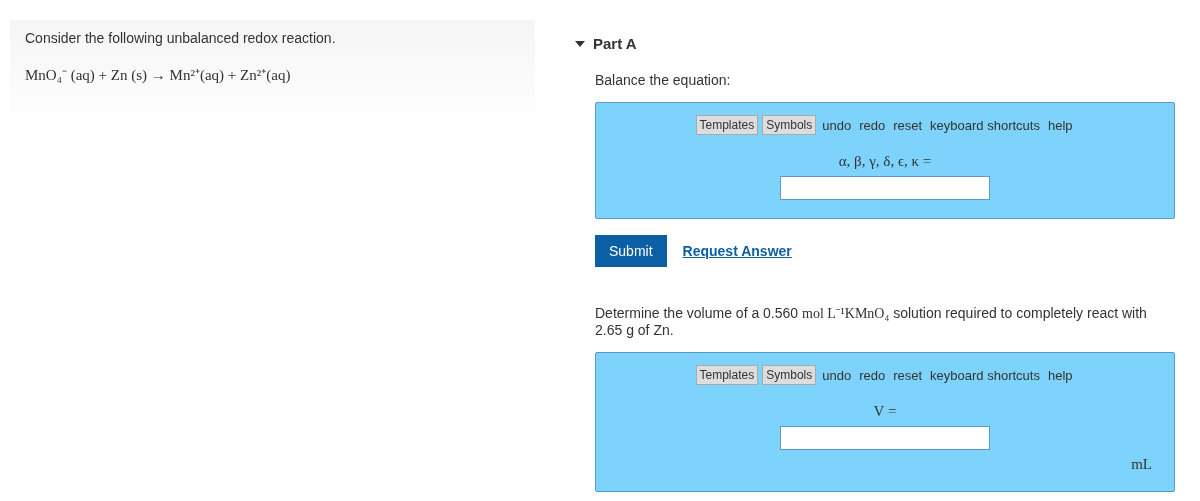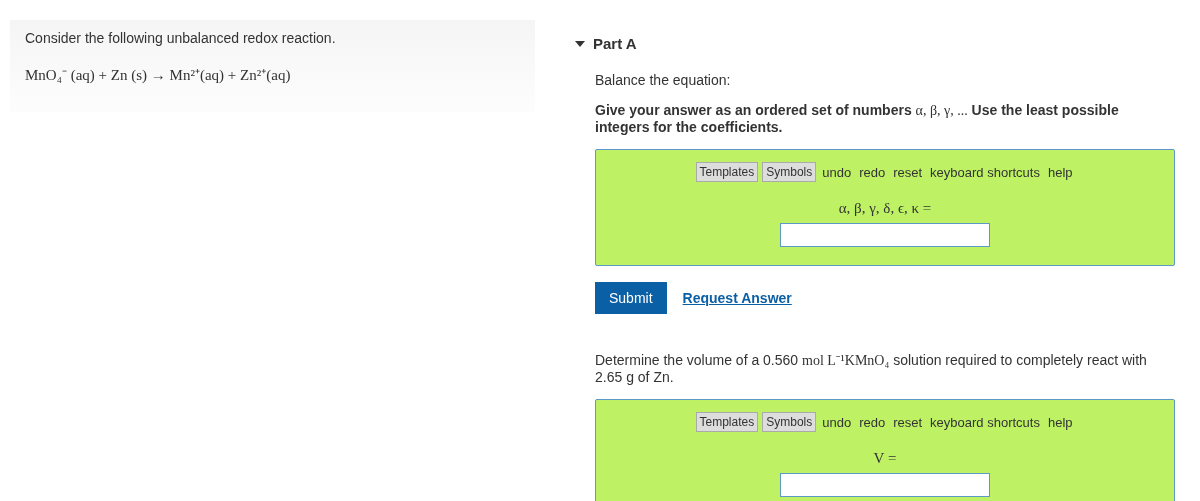--- a/index.html
+++ b/index.html
@@ -40,21 +40,21 @@
     width: 0; height: 0;
     border-left: 5px solid transparent;
     border-right: 5px solid transparent;
     border-top: 6px solid #333;
   }
   .body-indent { padding-left: 20px; }
   .instruction, .balance-eq, .ordered-set { margin: 0 0 14px 0; }
   .balance-eq { font-family: 'Times New Roman', serif; font-size: 15px; }
   .answer-box {
     border: 1px solid #5c99c5;
-    background: #bef264;
+    background: #7dd3fc;
     border-radius: 2px;
     padding: 12px 14px 18px 14px;
     margin-bottom: 16px;
   }
   .toolbar {
     display: flex;
     align-items: center;
     gap: 4px;
     margin-bottom: 18px;
     justify-content: center;
@@ -122,23 +122,20 @@
 
   <div class="right-col">
 
     <div class="part-header">
       <span class="caret"></span>
       <span>Part A</span>
     </div>
 
     <div class="body-indent">
       <p class="instruction">Balance the equation:</p>
-      <p class="ordered-set">
-        <b>Give your answer as an ordered set of numbers </b><span style="font-family:'Times New Roman',serif">α, β, γ, ...</span><b> Use the least possible integers for the coefficients.</b>
-      </p>
 
       <div class="answer-box">
         <div class="toolbar">
           <span class="tb-btn">Templates</span>
           <span class="tb-btn">Symbols</span>
           <span class="tb-link">undo</span>
           <span class="tb-link">redo</span>
           <span class="tb-link">reset</span>
           <span class="tb-link">keyboard shortcuts</span>
           <span class="tb-link">help</span>

